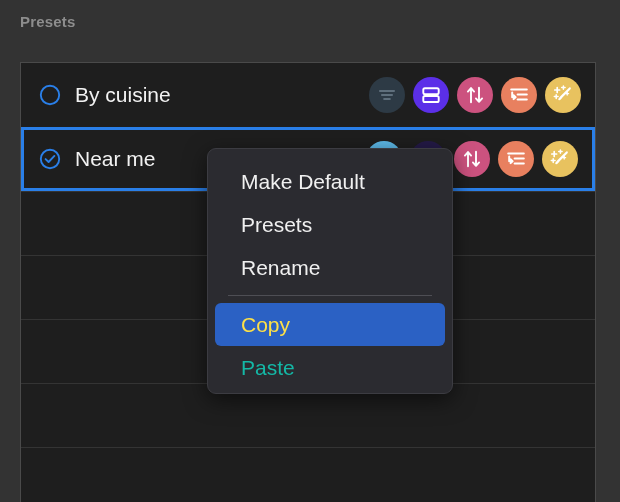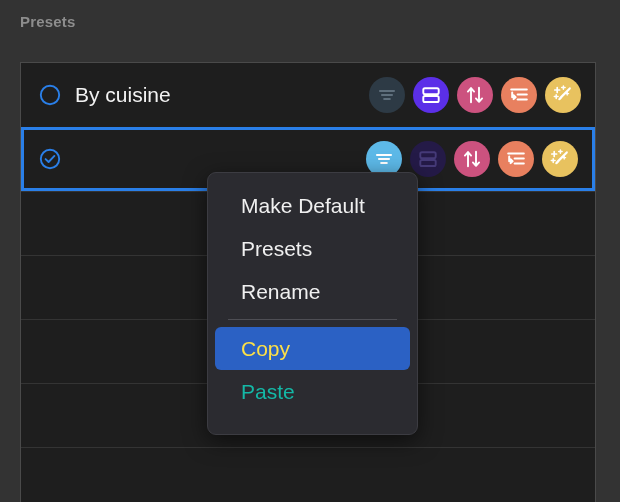--- a/index.html
+++ b/index.html
@@ -95,27 +95,27 @@
     align-items: center;
     justify-content: center;
     flex: 0 0 auto;
   }
   .badge svg { display: block; }
 
   
   #context-menu {
     position: absolute;
     left: 207px;
-    top: 172px;
-    width: 211px;
+    top: 148px;
+    width: 246px;
     background: #2b2b30;
     border: 1px solid #3c3c42;
     border-radius: 9px;
     box-shadow: 0 6px 22px rgba(0,0,0,0.55);
-    padding: 11px 0 21px 0;
+    padding: 11px 0 4px 0;
     box-sizing: border-box;
   }
   .menu-item {
     height: 43px;
     display: flex;
     align-items: center;
     padding: 0 0 0 26px;
     margin: 0 7px;
     border-radius: 6px;
     font-size: 21px;
@@ -197,20 +197,21 @@
             </svg>
           </span>
         </div>
       </div>
     </div>
     <div class="preset-row selected">
       <span class="row-state-icon"><svg viewBox="0 0 22 22" width="22" height="22">
           <circle cx="11" cy="11" r="9.2" fill="none" stroke="#2a7fe8" stroke-width="1.9"></circle>
           <path d="M6.6 11.1 L9.6 14.0 L15.4 7.9" fill="none" stroke="#2a7fe8" stroke-width="1.9" stroke-linecap="round" stroke-linejoin="round"></path>
         </svg></span>
+      <span class="row-label">Near me</span>
       <span class="row-spacer"></span>
       <div class="badge-group">
         <div class="badge" style="background: rgb(93, 185, 232);">
           <span style="display: block;">
             <svg viewBox="0 0 24 24" width="24" height="24">
               <line x1="5" y1="8" x2="19" y2="8" stroke="#ffffff" stroke-width="2.1" stroke-linecap="round"></line>
               <line x1="7" y1="12" x2="17" y2="12" stroke="#ffffff" stroke-width="2.1" stroke-linecap="round"></line>
               <line x1="9.2" y1="16" x2="14.8" y2="16" stroke="#ffffff" stroke-width="2.1" stroke-linecap="round"></line>
             </svg>
           </span>

